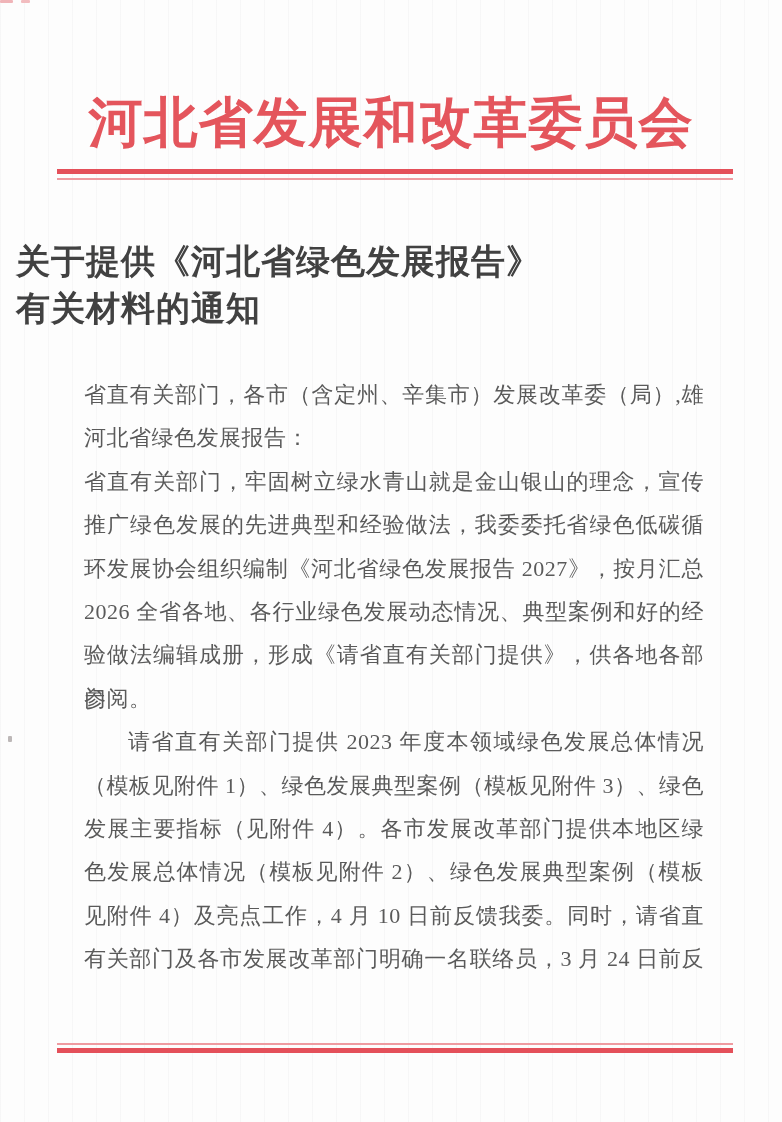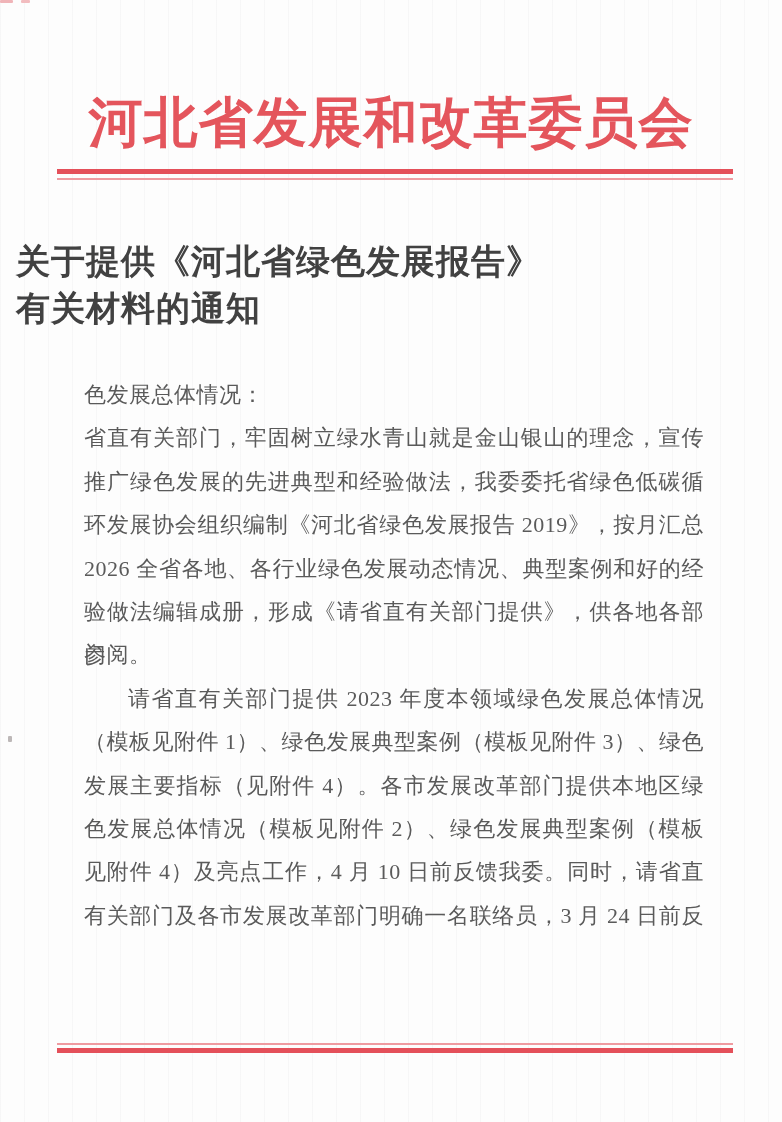--- a/index.html
+++ b/index.html
@@ -109,26 +109,27 @@
     <div class="thin"></div>
   </div>
 
   <h1 class="doc-title">
     <span class="t-line">关于提供《河北省绿色发展报告》</span>
     <span class="t-line">有关材料的通知</span>
   </h1>
 
   <div class="doc-body">
       <div class="paragraph">
-        <div class="line">色发展总体情况：</div>
+        <div class="line fill">省直有关部门，各市（含定州、辛集市）发展改革委（局）,雄</div>
+        <div class="line">河北省绿色发展报告：</div>
       </div>
       <div class="paragraph">
         <div class="line fill">省直有关部门，牢固树立绿水青山就是金山银山的理念，宣传</div>
         <div class="line fill">推广绿色发展的先进典型和经验做法，我委委托省绿色低碳循</div>
-        <div class="line fill">环发展协会组织编制《河北省绿色发展报告 2019》，按月汇总</div>
+        <div class="line fill">环发展协会组织编制《河北省绿色发展报告 2027》，按月汇总</div>
         <div class="line fill">2026 全省各地、各行业绿色发展动态情况、典型案例和好的经</div>
         <div class="line fill">验做法编辑成册，形成《请省直有关部门提供》，供各地各部门</div>
         <div class="line">参阅。</div>
       </div>
       <div class="paragraph">
         <div class="line fill indent">请省直有关部门提供 2023 年度本领域绿色发展总体情况</div>
         <div class="line fill">（模板见附件 1）、绿色发展典型案例（模板见附件 3）、绿色</div>
         <div class="line fill">发展主要指标（见附件 4）。各市发展改革部门提供本地区绿</div>
         <div class="line fill">色发展总体情况（模板见附件 2）、绿色发展典型案例（模板</div>
         <div class="line fill">见附件 4）及亮点工作，4 月 10 日前反馈我委。同时，请省直</div>

